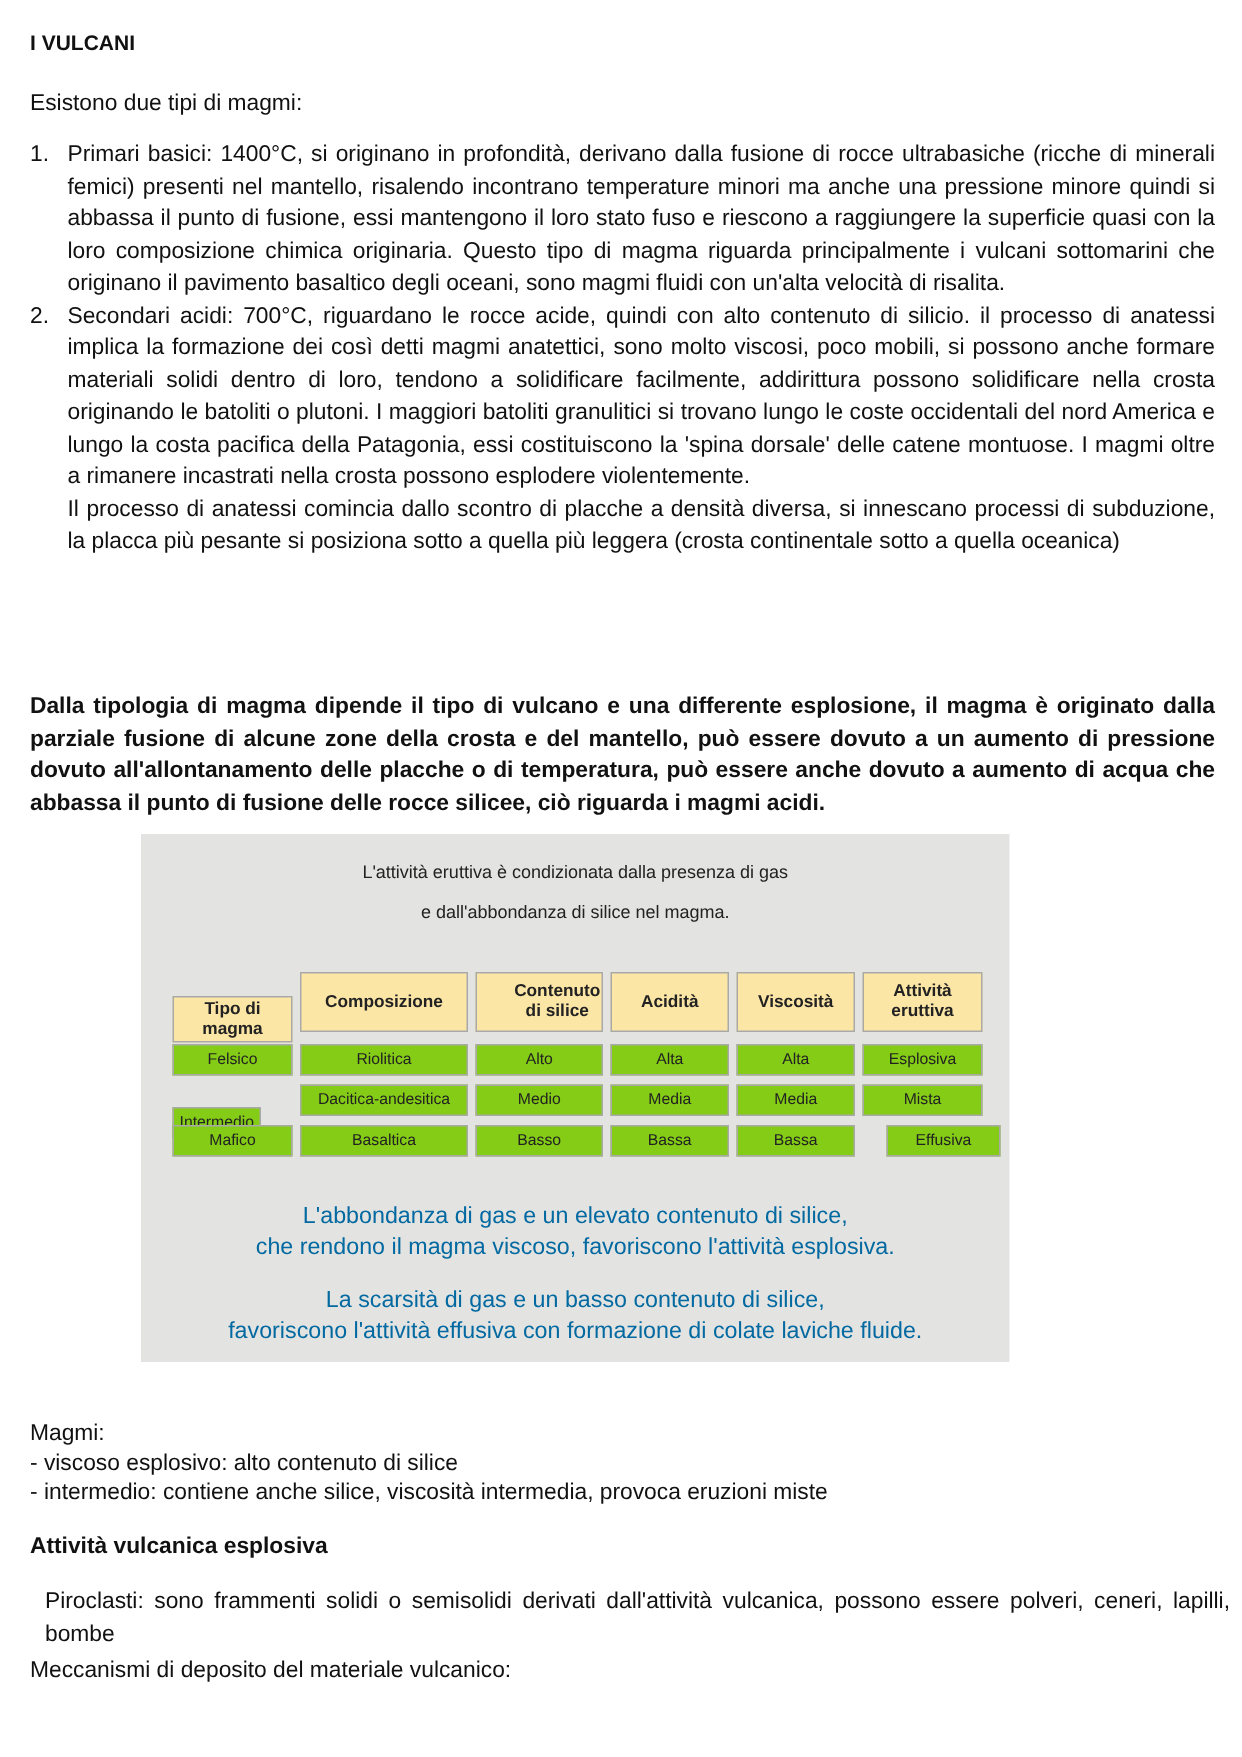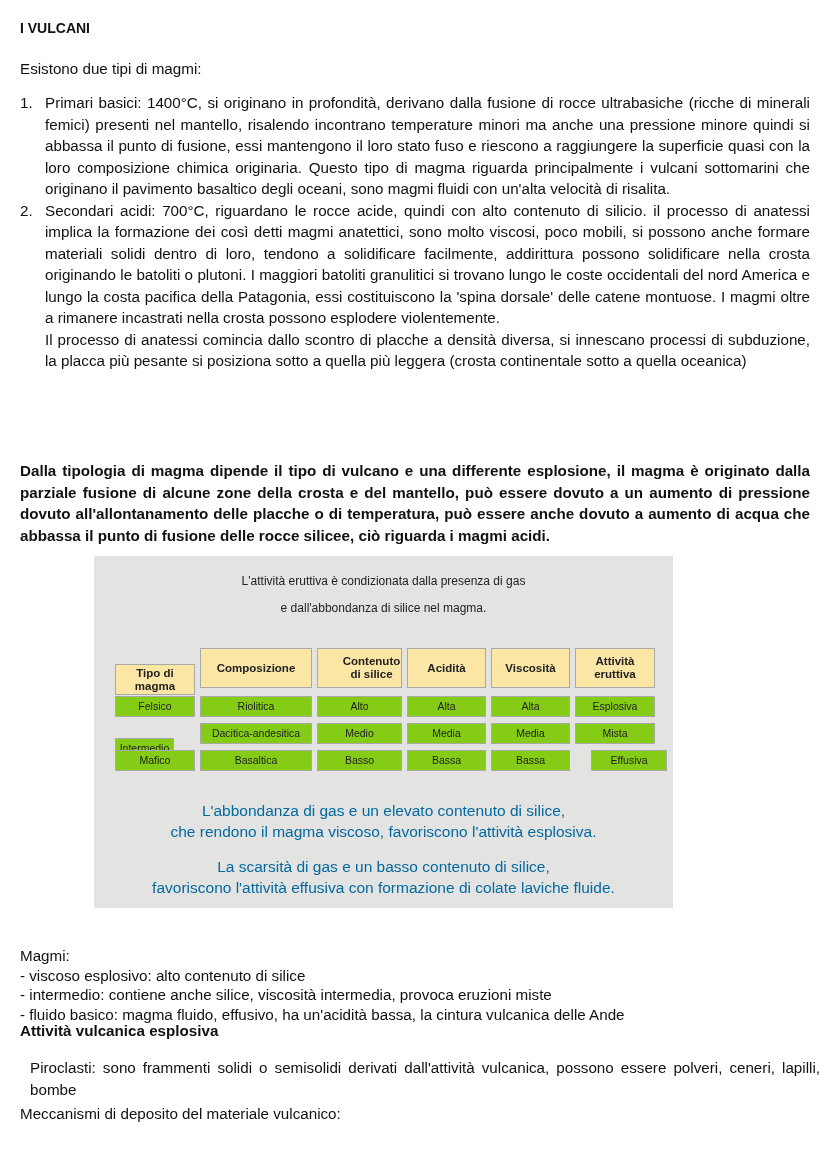--- a/index.html
+++ b/index.html
@@ -54,21 +54,20 @@
       <p>Il processo di anatessi comincia dallo scontro di placche a densità diversa, si innescano processi di subduzione, la placca più pesante si posiziona sotto a quella più leggera (crosta continentale sotto a quella oceanica)</p>
     </li>
   </ol>
 
   <p class="para1">Dalla tipologia di magma dipende il tipo di vulcano e una differente esplosione, il magma è originato dalla parziale fusione di alcune zone della crosta e del mantello, può essere dovuto a un aumento di pressione dovuto all'allontanamento delle placche o di temperatura, può essere anche dovuto a aumento di acqua che abbassa il punto di fusione delle rocce silicee, ciò riguarda i magmi acidi.</p>
 
   <div class="magmi-list">
     <div>Magmi:</div>
     <div>- viscoso esplosivo: alto contenuto di silice</div>
     <div>- intermedio: contiene anche silice, viscosità intermedia, provoca eruzioni miste</div>
-    <div>- fluido basico: magma fluido, effusivo, ha un'acidità bassa, la cintura vulcanica delle Ande</div>
   </div>
   <div class="subhead">Attività vulcanica esplosiva</div>
   <p class="piro">Piroclasti: sono frammenti solidi o semisolidi derivati dall'attività vulcanica, possono essere polveri, ceneri, lapilli, bombe</p>
   <div class="mecc">Meccanismi di deposito del materiale vulcanico:</div>
 </div>
 
 <div class="figure">
   <div class="fig-title">
     <div>L'attività eruttiva è condizionata dalla presenza di gas</div>
     <div>e dall'abbondanza di silice nel magma.</div>

